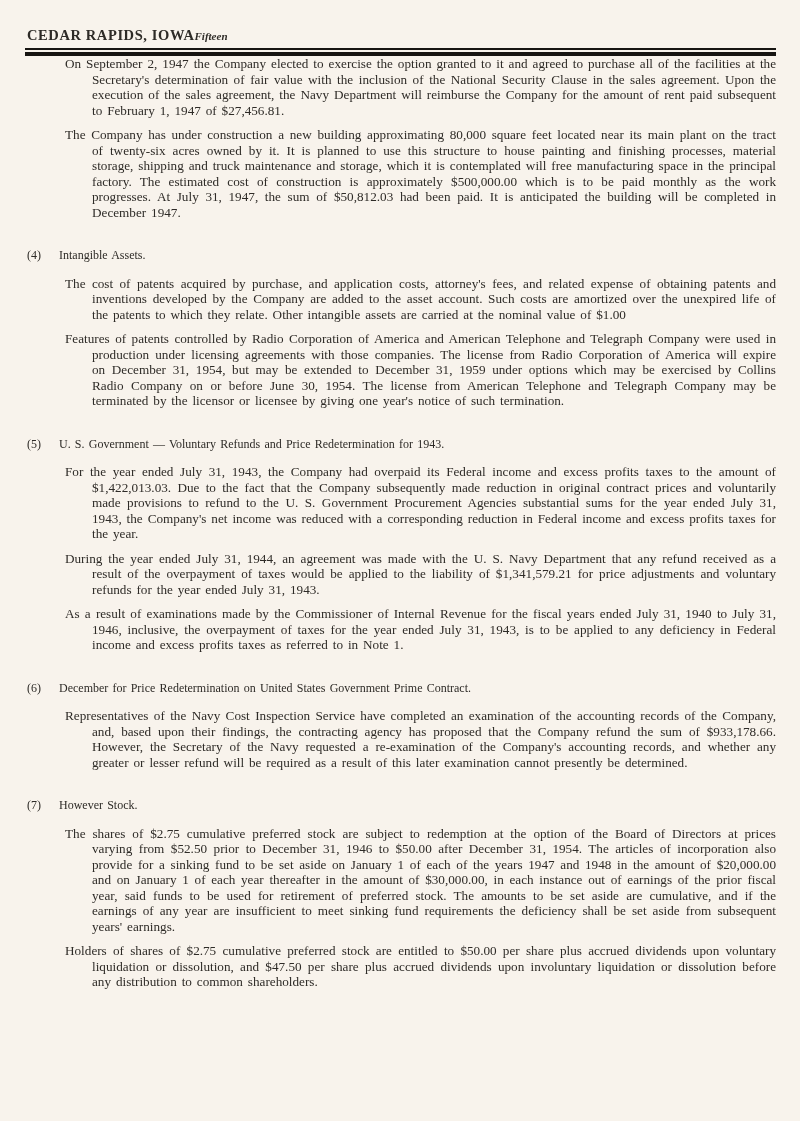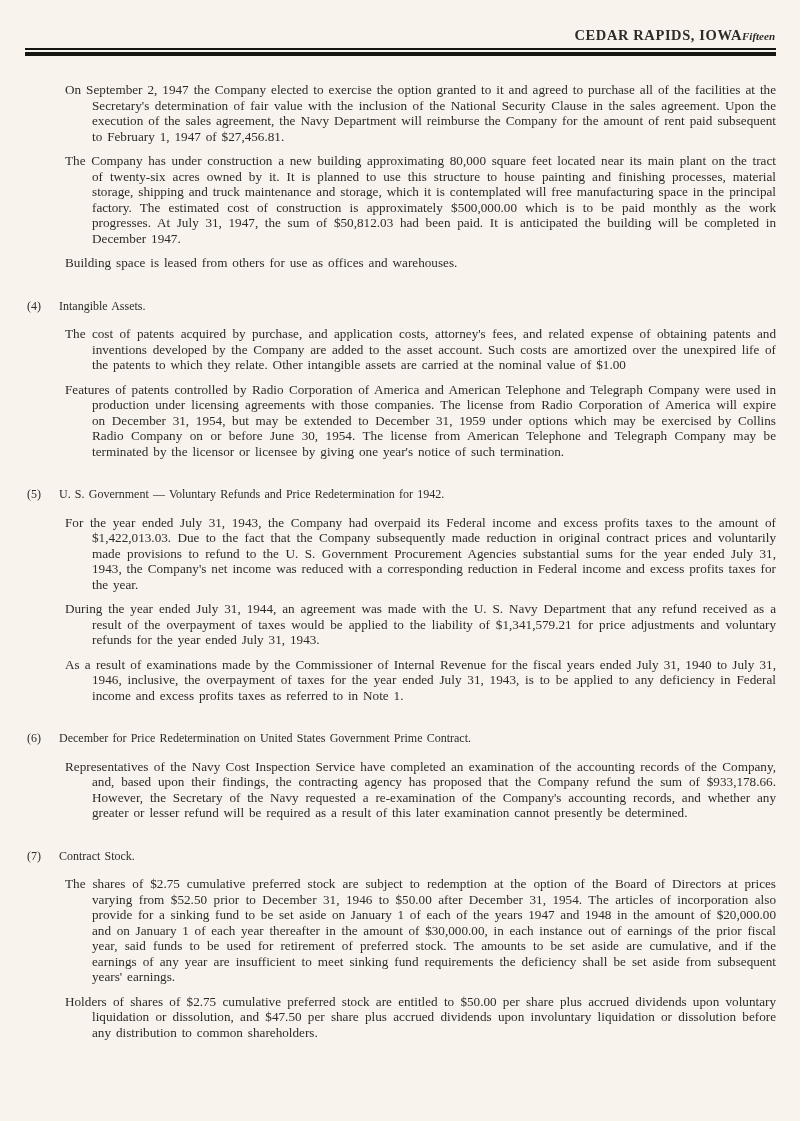--- a/index.html
+++ b/index.html
@@ -10,21 +10,21 @@
     height: 1121px;
     margin: 0 auto;
     background: #f8f3ec;
     color: #2e2b27;
     font-family: "Liberation Serif", "DejaVu Serif", serif;
     overflow: hidden;
     box-sizing: border-box;
   }
   .running-head {
     display: flex;
-    justify-content: flex-end;
+    justify-content: flex-start;
     align-items: baseline;
     padding: 27px 25px 0 27px;
   }
   .running-head .location {
     font-size: 14.5px;
     font-weight: bold;
     letter-spacing: 0.6px;
     white-space: nowrap;
   }
   .running-head .folio {
@@ -33,21 +33,21 @@
     font-style: italic;
     white-space: nowrap;
   }
   .head-rule {
     margin: 4px 24px 0 25px;
   }
   .head-rule .thin  { height: 2px; background: #171512; }
   .head-rule .gap   { height: 2px; }
   .head-rule .thick { height: 4px; background: #171512; }
 
-  main { padding-top: 26px; }
+  main { }
 
   p.para {
     margin: 0 24px 9px 65px;
     padding-left: 27px;
     text-indent: -27px;
     font-size: 13.2px;
     line-height: 15.5px;
     text-align: justify;
     word-spacing: 1.6px;
   }
@@ -76,40 +76,39 @@
   <div class="head-rule">
     <div class="thin"></div>
     <div class="gap"></div>
     <div class="thick"></div>
   </div>
 
   <main>
 
     <p class="para">On September 2, 1947 the Company elected to exercise the option granted to it and agreed to purchase all of the facilities at the Secretary's determination of fair value with the inclusion of the National Security Clause in the sales agreement.  Upon the execution of the sales agreement, the Navy Department will reimburse the Company for the amount of rent paid subsequent to February 1, 1947 of $27,456.81.</p>
     <p class="para">The Company has under construction a new building approximating 80,000 square feet located near its main plant on the tract of twenty-six acres owned by it.  It is planned to use this structure to house painting and finishing processes, material storage, shipping and truck maintenance and storage, which it is contemplated will free manufacturing space in the principal factory.  The estimated cost of construction is approximately $500,000.00 which is to be paid monthly as the work progresses.  At July 31, 1947, the sum of $50,812.03 had been paid.  It is anticipated the building will be completed in December 1947.</p>
-    <p class="para">Building space is leased from others for use as offices and warehouses.</p>
 
     <div class="sect">
       <span class="num">(4)</span><span class="title">Intangible Assets.</span>
     </div>
     <p class="para">The cost of patents acquired by purchase, and application costs, attorney's fees, and related expense of obtaining patents and inventions developed by the Company are added to the asset account.  Such costs are amortized over the unexpired life of the patents to which they relate.  Other intangible assets are carried at the nominal value of $1.00</p>
     <p class="para">Features of patents controlled by Radio Corporation of America and American Telephone and Telegraph Company were used in production under licensing agreements with those companies.  The license from Radio Corporation of America will expire on December 31, 1954, but may be extended to December 31, 1959 under options which may be exercised by Collins Radio Company on or before June 30, 1954.  The license from American Telephone and Telegraph Company may be terminated by the licensor or licensee by giving one year's notice of such termination.</p>
 
     <div class="sect">
-      <span class="num">(5)</span><span class="title">U. S. Government — Voluntary Refunds and Price Redetermination for 1942.</span>
+      <span class="num">(5)</span><span class="title">U. S. Government — Voluntary Refunds and Price Redetermination for 1943.</span>
     </div>
     <p class="para">For the year ended July 31, 1943, the Company had overpaid its Federal income and excess profits taxes to the amount of $1,422,013.03.  Due to the fact that the Company subsequently made reduction in original contract prices and voluntarily made provisions to refund to the U. S. Government Procurement Agencies substantial sums for the year ended July 31, 1943, the Company's net income was reduced with a corresponding reduction in Federal income and excess profits taxes for the year.</p>
     <p class="para">During the year ended July 31, 1944, an agreement was made with the U. S. Navy Department that any refund received as a result of the overpayment of taxes would be applied to the liability of $1,341,579.21 for price adjustments and voluntary refunds for the year ended July 31, 1943.</p>
     <p class="para">As a result of examinations made by the Commissioner of Internal Revenue for the fiscal years ended July 31, 1940 to July 31, 1946, inclusive, the overpayment of taxes for the year ended July 31, 1943, is to be applied to any deficiency in Federal income and excess profits taxes as referred to in Note 1.</p>
 
     <div class="sect">
       <span class="num">(6)</span><span class="title">December for Price Redetermination on United States Government Prime Contract.</span>
     </div>
     <p class="para">Representatives of the Navy Cost Inspection Service have completed an examination of the accounting records of the Company, and, based upon their findings, the contracting agency has proposed that the Company refund the sum of $933,178.66.  However, the Secretary of the Navy requested a re-examination of the Company's accounting records, and whether any greater or lesser refund will be required as a result of this later examination cannot presently be determined.</p>
 
     <div class="sect">
-      <span class="num">(7)</span><span class="title">Contract Stock.</span>
+      <span class="num">(7)</span><span class="title">However Stock.</span>
     </div>
     <p class="para">The shares of $2.75 cumulative preferred stock are subject to redemption at the option of the Board of Directors at prices varying from $52.50 prior to December 31, 1946 to $50.00 after December 31, 1954.  The articles of incorporation also provide for a sinking fund to be set aside on January 1 of each of the years 1947 and 1948 in the amount of $20,000.00 and on January 1 of each year thereafter in the amount of $30,000.00, in each instance out of earnings of the prior fiscal year, said funds to be used for retirement of preferred stock.  The amounts to be set aside are cumulative, and if the earnings of any year are insufficient to meet sinking fund requirements the deficiency shall be set aside from subsequent years' earnings.</p>
     <p class="para">Holders of shares of $2.75 cumulative preferred stock are entitled to $50.00 per share plus accrued dividends upon voluntary liquidation or dissolution, and $47.50 per share plus accrued dividends upon involuntary liquidation or dissolution before any distribution to common shareholders.</p>
 
   </main>
 </div>
 
 </body></html>

